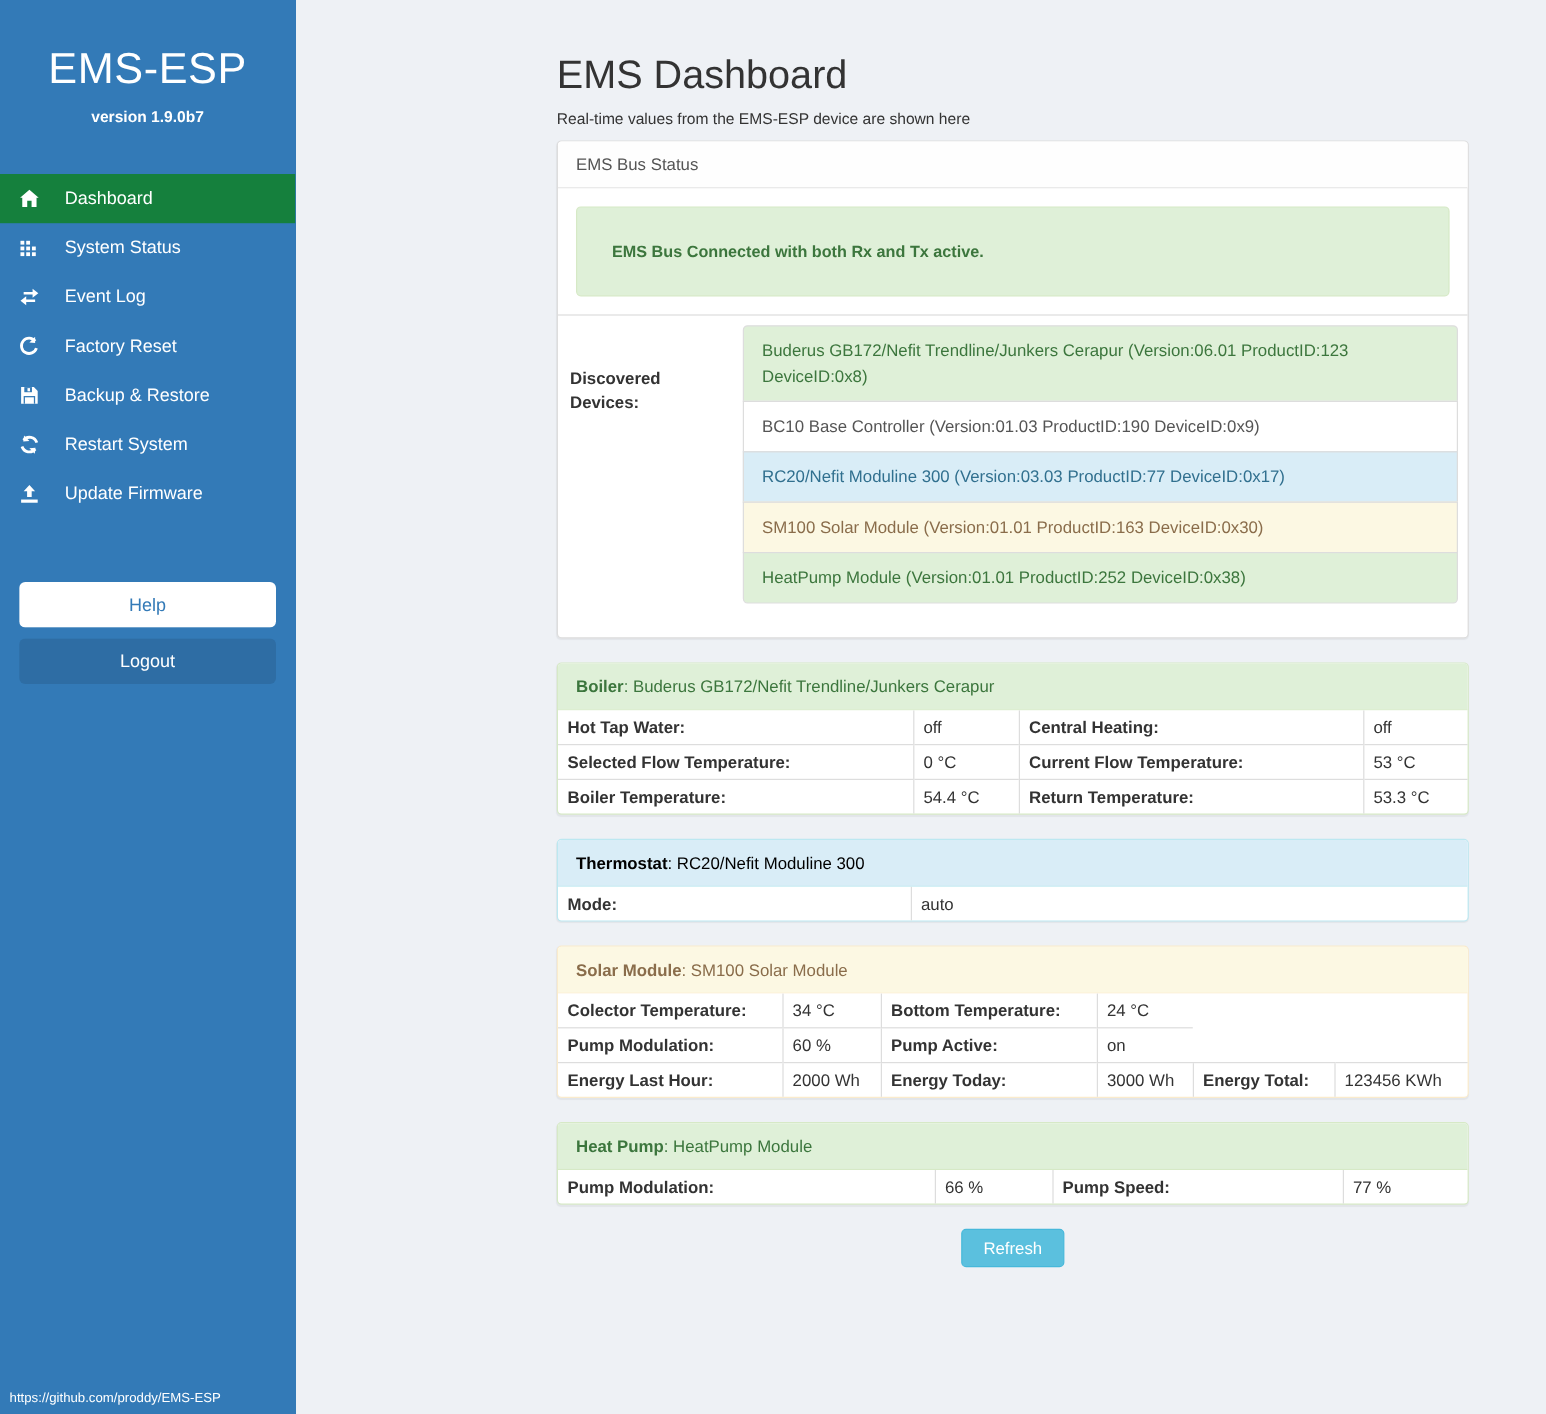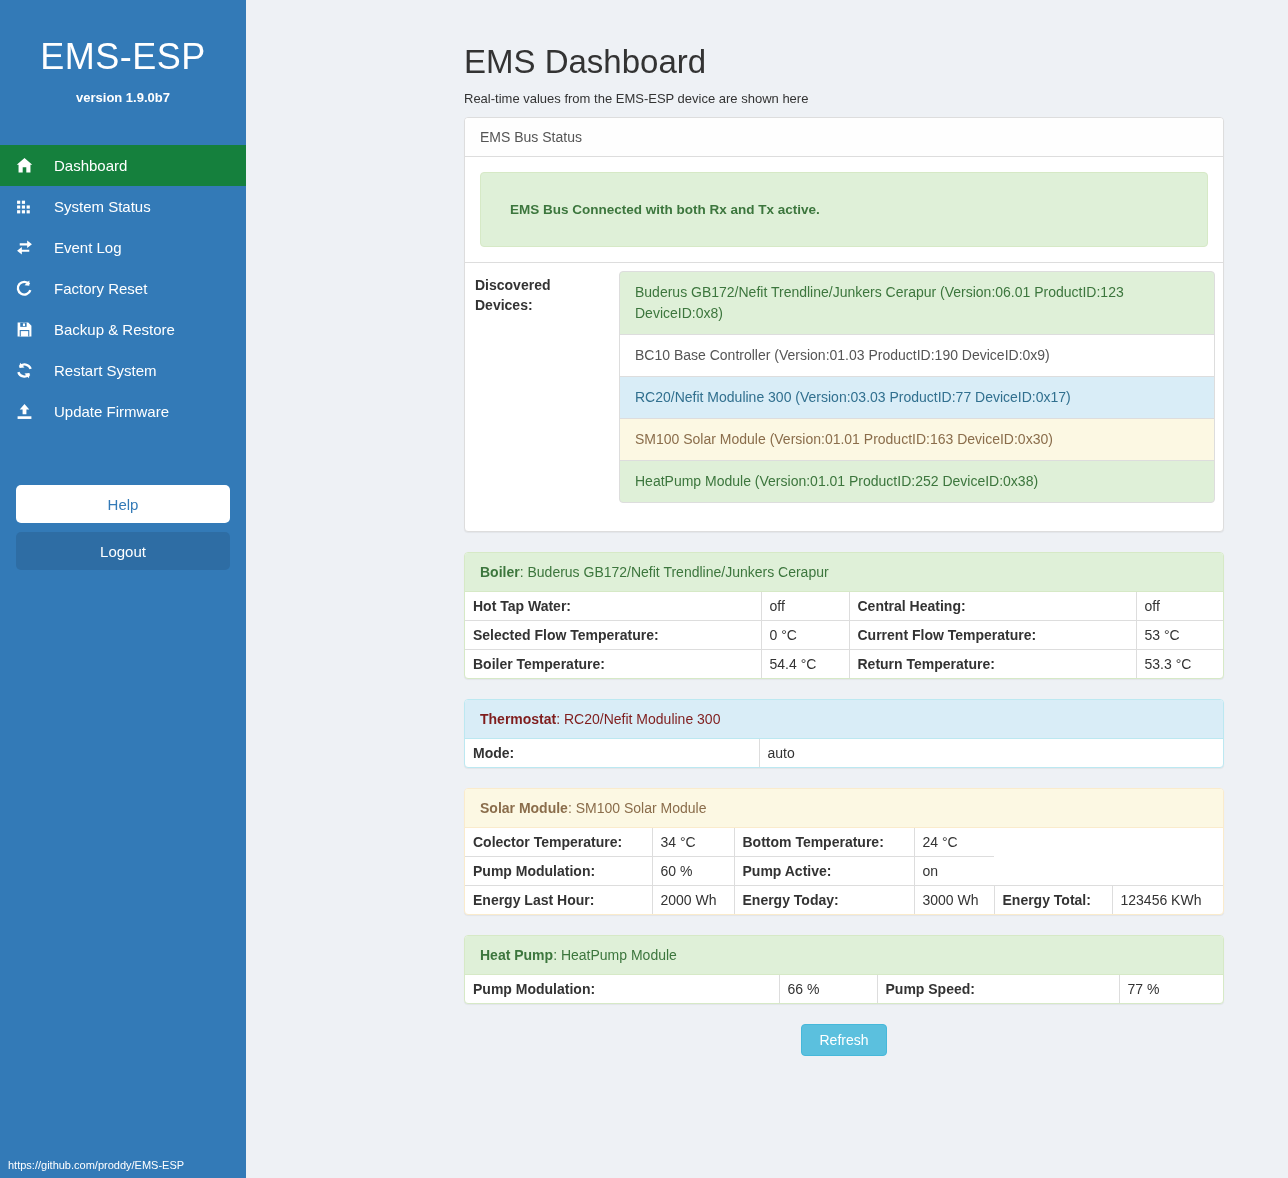--- a/index.html
+++ b/index.html
@@ -46,34 +46,34 @@
 
   
   .panel { background: #fff; border: 1px solid #ddd; border-radius: 4px;
            margin-bottom: 20px; box-shadow: 0 1px 1px rgba(0,0,0,.05); }
   .panel-heading { padding: 11px 15px; font-size: 14px; border-bottom: 1px solid #ddd;
                    border-radius: 3px 3px 0 0; }
   .panel-default > .panel-heading { background: #fefefe; color: #555; }
   .panel-success { border-color: #d6e9c6; }
   .panel-success > .panel-heading { background: #dff0d8; color: #3c763d; border-color: #d6e9c6; }
   .panel-info { border-color: #bce8f1; }
-  .panel-info > .panel-heading { background: #d9edf7; color: #7f1d1d; border-color: #bce8f1; }
+  .panel-info > .panel-heading { background: #d9edf7; color: #000000; border-color: #bce8f1; }
   .panel-warning { border-color: #faebcc; }
   .panel-warning > .panel-heading { background: #fcf8e3; color: #8a6d4b; border-color: #faebcc; }
   .pt-bold { font-weight: bold; }
   .panel-body { padding: 15px; }
 
   .alert-success {
     background: #dff0d8; border: 1px solid #d6e9c6; color: #3c763d;
     font-weight: bold; font-size: 13.5px; padding: 29px; border-radius: 4px;
   }
 
   
   .devices-row { display: flex; border-top: 1px solid #ddd; padding: 8px; }
-  .devices-label { width: 146px; font-weight: bold; font-size: 14px; padding: 4px 8px 0 2px; line-height: 1.45; }
+  .devices-label { width: 146px; font-weight: bold; font-size: 14px; padding: 4px 8px 0 2px; line-height: 1.45; margin-top: 30px; }
   .devices-list { flex: 1; margin-bottom: 20px; }
   .lg-item { padding: 10px 15px; border: 1px solid #ddd; margin-top: -1px; font-size: 14px; line-height: 1.5; }
   .lg-item:first-child { border-radius: 4px 4px 0 0; margin-top: 0; }
   .lg-item:last-child { border-radius: 0 0 4px 4px; }
   .lg-success { background: #dff0d8; color: #3c763d; border-color: #ddd; }
   .lg-default { background: #fff; color: #555; }
   .lg-info { background: #d9edf7; color: #31708f; }
   .lg-warning { background: #fcf8e3; color: #8a6d4b; }
 
   

